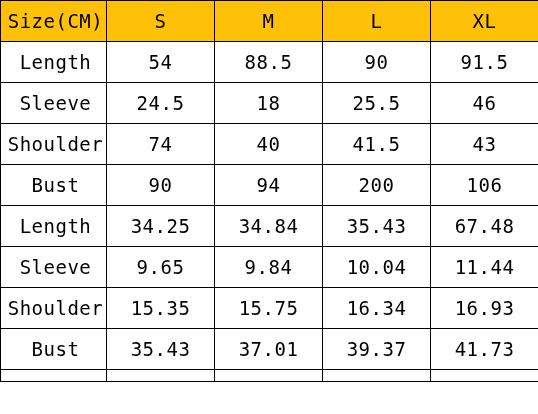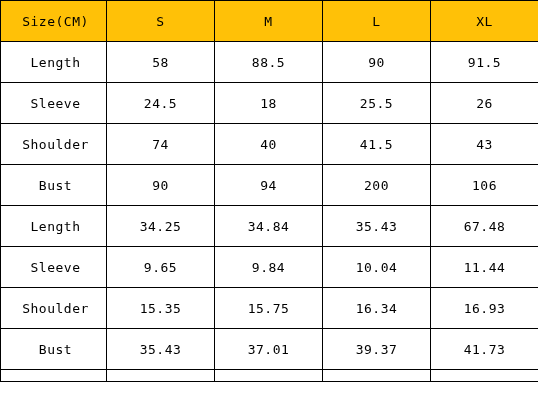--- a/index.html
+++ b/index.html
@@ -28,21 +28,21 @@
     border-left: 1px solid #000000;
   }
   table.size-table col.c-label { width: 106px; }
   table.size-table col.c-size  { width: 108px; }
 
   table.size-table td {
     height: 41px;
     box-sizing: border-box;
     border-right: 1px solid #000000;
     border-bottom: 1px solid #000000;
-    font-size: 13px;
+    font-size: 19px;
     line-height: 1;
     color: #000000;
     background: #ffffff;
     text-align: center;
     vertical-align: middle;
     letter-spacing: 0.5px;
     white-space: nowrap;
     overflow: hidden;
   }
   
@@ -80,32 +80,32 @@
       <tr class="section-header">
         <td class="label-cell">Size(CM)</td>
         <td class="size-head">S</td>
         <td class="size-head">M</td>
         <td class="size-head">L</td>
         <td class="size-head">XL</td>
       </tr>
 
       <tr>
         <td class="label-cell">Length</td>
-        <td>58</td>
+        <td>54</td>
         <td>88.5</td>
         <td>90</td>
         <td>91.5</td>
       </tr>
 
       <tr>
         <td class="label-cell">Sleeve</td>
         <td>24.5</td>
         <td>18</td>
         <td>25.5</td>
-        <td>26</td>
+        <td>46</td>
       </tr>
 
       <tr>
         <td class="label-cell">Shoulder</td>
         <td>74</td>
         <td>40</td>
         <td>41.5</td>
         <td>43</td>
       </tr>
 

